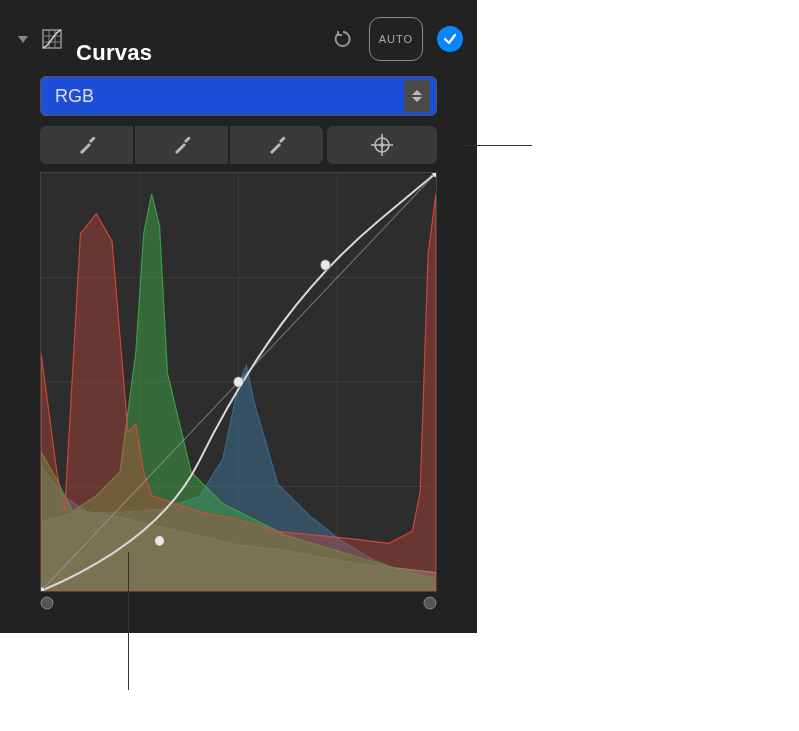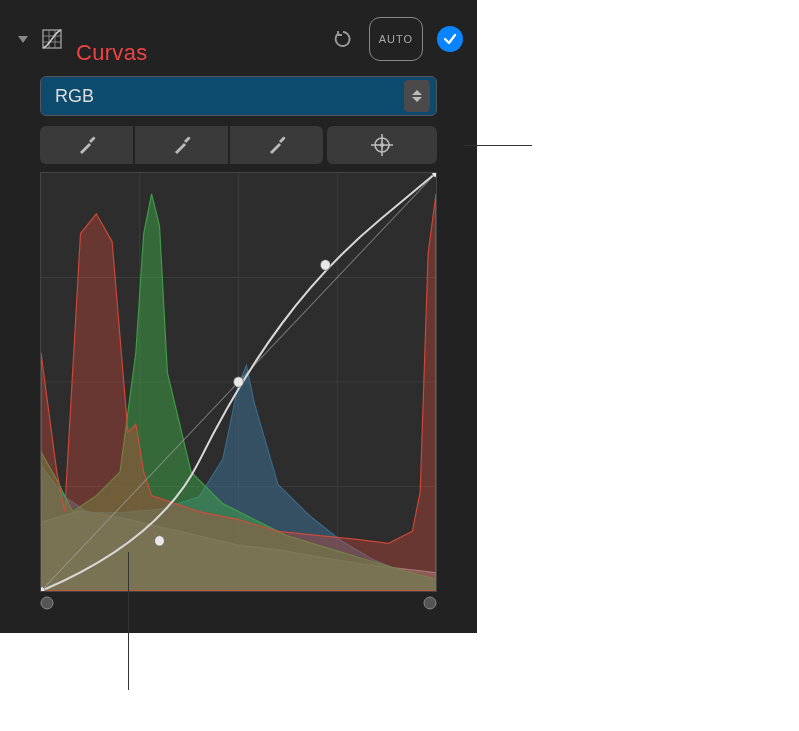--- a/index.html
+++ b/index.html
@@ -37,22 +37,22 @@
     .section-icon {
       width: 24px;
       height: 24px;
       display: flex;
       align-items: center;
       justify-content: center;
     }
     .section-icon svg { display:block; }
     .section-title {
       font-size: 22px;
-      font-weight: 400;
-      color: #ef4444;
+      font-weight: 700;
+      color: #ffffff;
       letter-spacing: 0.3px;
       flex: 1;
       margin-left: 4px;
       margin-top: 28px;
     }
     .reset-btn {
       display: flex;
       align-items: center;
       justify-content: center;
       width: 24px;
@@ -73,21 +73,21 @@
       height: 26px;
       border-radius: 50%;
       background: #0a84ff;
       display: flex;
       align-items: center;
       justify-content: center;
     }
     .dropdown {
       margin: 0 40px 10px 40px;
       height: 40px;
-      background: #0c4a6e;
+      background: #1d4ed8;
       border: 1px solid #555;
       border-radius: 6px;
       display: flex;
       align-items: center;
       padding: 0 6px 0 14px;
       position: relative;
       color: #ddd;
       font-size: 18px;
     }
     .dropdown-label { flex:1; }

